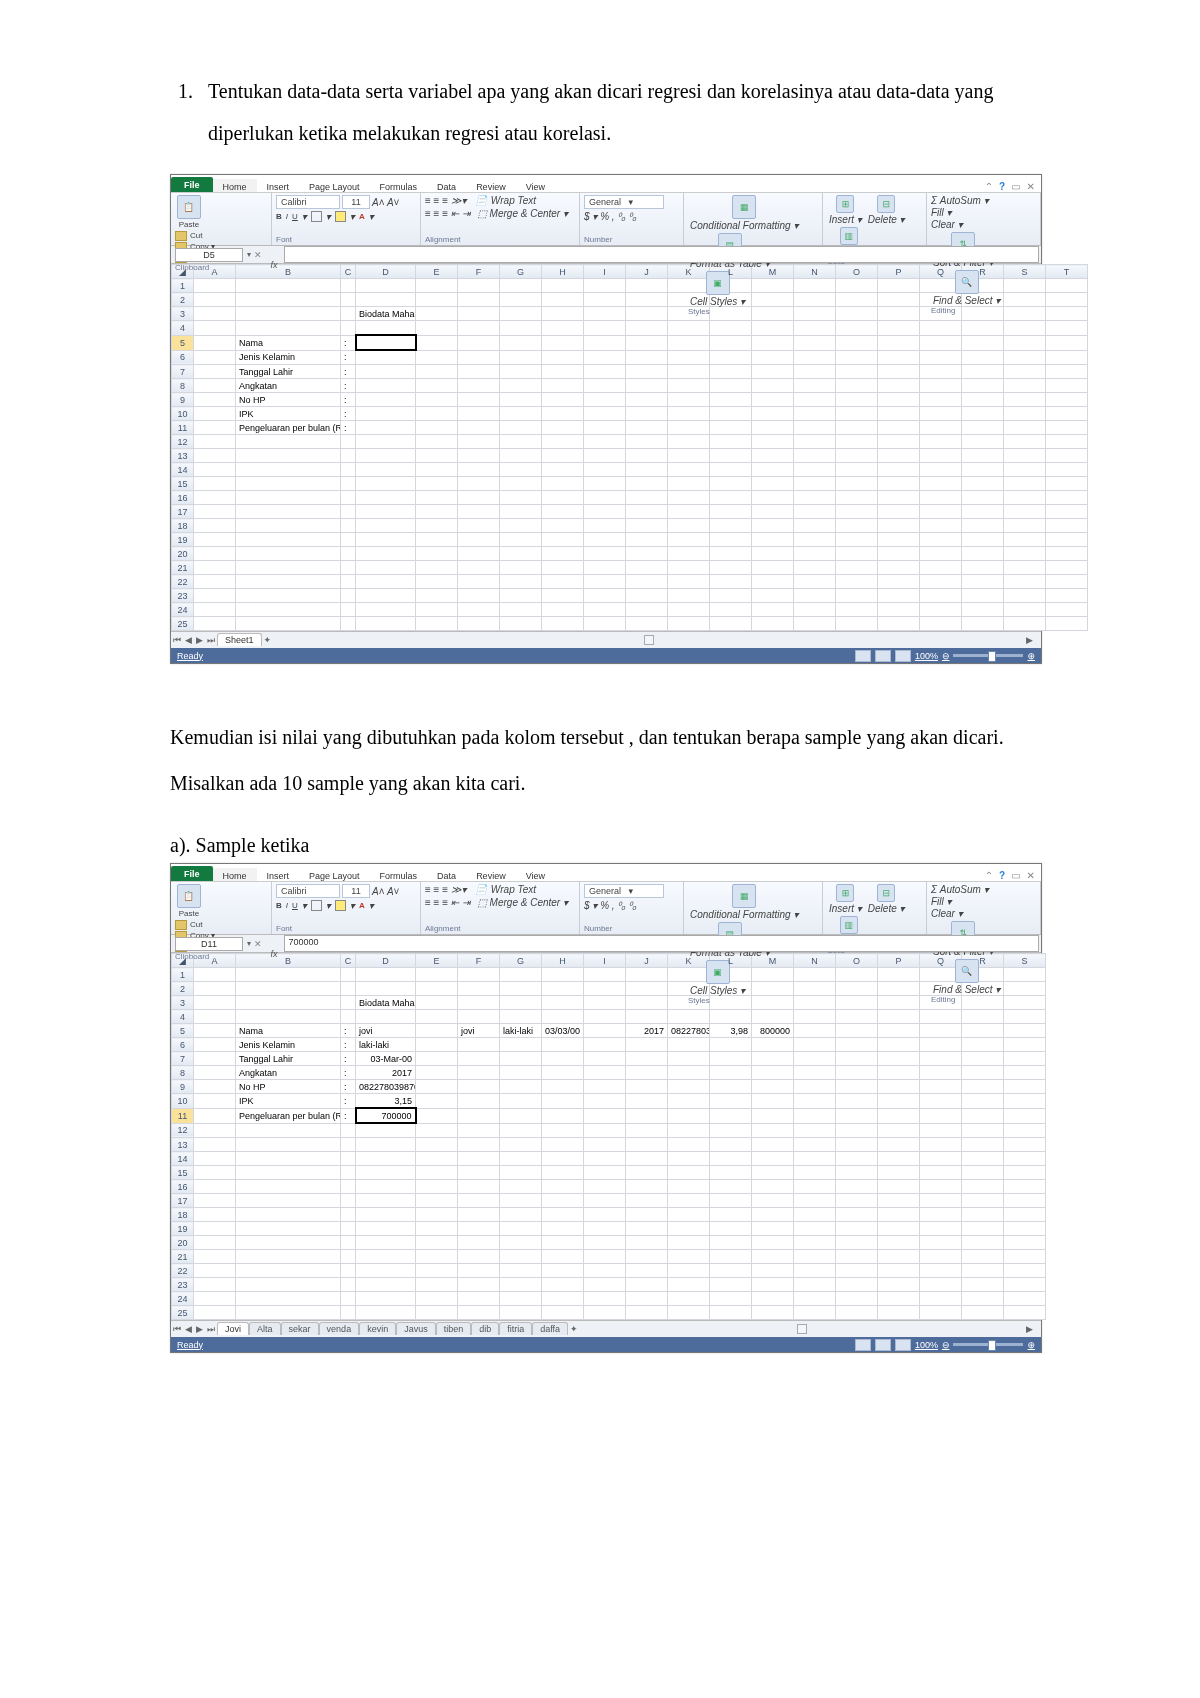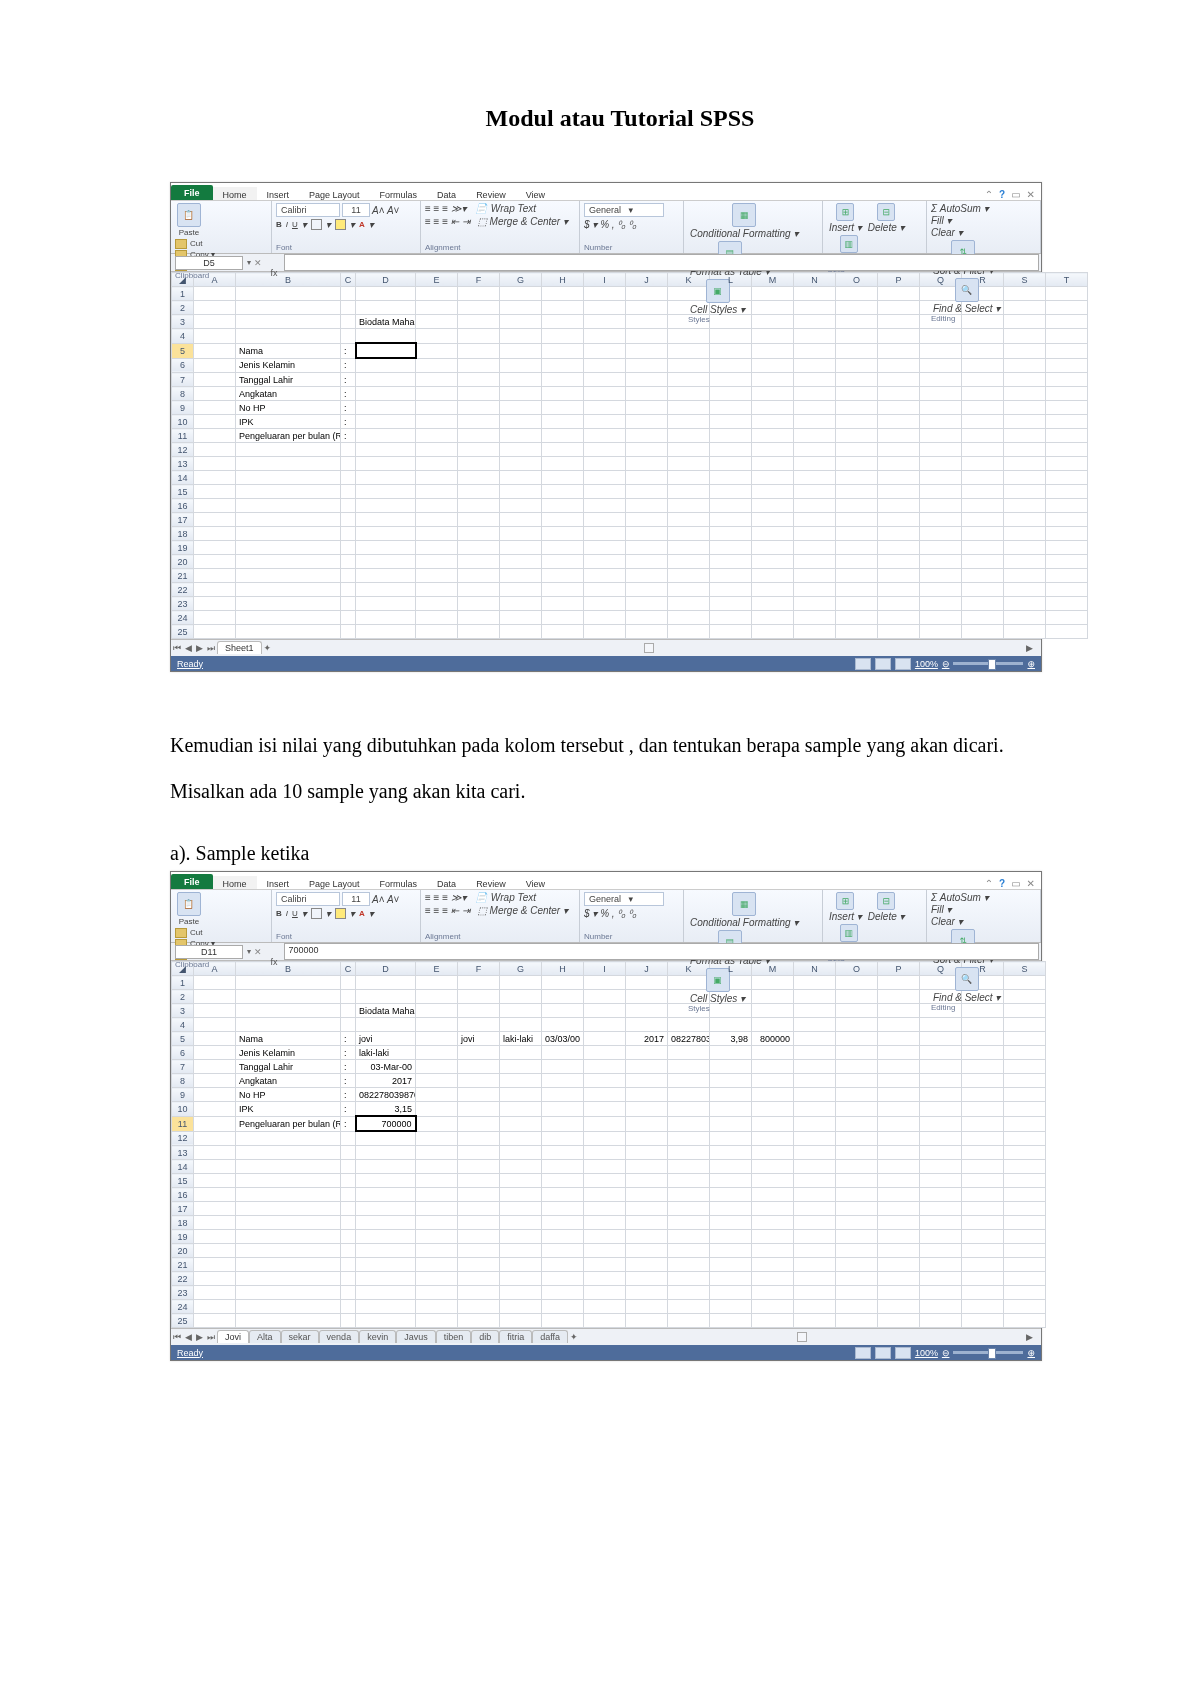--- a/index.html
+++ b/index.html
@@ -28,21 +28,21 @@
   .mini { font-size:10px; line-height:1.1;font-style:italic; }
   .clip-lines { display:flex; flex-direction:column; gap:1px; font-size:8px; }
   .clip-lines span::before { content:""; display:inline-block; width:10px; height:8px; margin-right:3px; background:#e3c56a; border:1px solid #b89a3a; vertical-align:middle; }
   .font-box { border:1px solid #b8c6da; background:#fff; padding:1px 4px; font-size:9px; }
   .bold { font-weight:bold; }
   .ital { font-style:italic; }
   .under { text-decoration:underline; }
   .sq { width:9px; height:9px; display:inline-block; border:1px solid #888; }
   .namebox-row { display:flex; align-items:center; border-bottom:1px solid #bbb; background:#eef1f6; height:17px; }
   .namebox { width:58px; border:1px solid #aaa; background:#fff; padding:1px 4px; margin:0 4px; text-align:center; }
-  .fx { color:#555; padding:0 6px;margin-top:20px; }
+  .fx { font-style:italic; color:#555; padding:0 6px;margin-top:20px; }
   .formula { flex:1; padding:1px 4px; background:#fff; border:1px solid #aaa; margin-right:2px; height:13px; }
   
   table.grid { border-collapse:collapse; width:100%; table-layout:fixed; background:#fff; }
   .grid th, .grid td { border:1px solid #d4d8de; height:13px; padding:0 3px; font-size:9px; white-space:nowrap; overflow:hidden; text-overflow:clip; }
   .grid th { background:linear-gradient(#f5f8fc,#e3e9f2); color:#43556f; font-weight:normal; text-align:center; }
   .grid th.rowhdr { width:22px; text-align:center; background:linear-gradient(#f5f8fc,#e3e9f2); }
   .grid td { color:#000; text-align:left; }
   .grid td.r { text-align:right; }
   .grid th.sel, .grid td.editcell { border:2px solid #000 !important; }
   .rowhdr.hl { background:#fbe29a !important; }
@@ -55,22 +55,24 @@
   .statusbar { display:flex; align-items:center; justify-content:space-between; background:#4e6c9b; color:#fff; height:15px; font-size:9px; padding:0 6px;text-decoration:underline; }
   .statusbar .right { display:flex; align-items:center; gap:4px; }
   .zoom-track { width:70px; height:3px; background:#9db2d0; position:relative; }
   .zoom-track::after { content:""; position:absolute; left:35px; top:-3px; width:6px; height:9px; background:#fff; border:1px solid #6b85ab; }
   .view-ic { width:14px; height:10px; background:#d9e3f1; border:1px solid #aab9d0; }
 </style>
 </head>
 <body>
 
 <div class="page">
-  <h1 class="title">Modul atau Tutorial SPSS</h1>
 
+  <ol class="main">
+    <li>Tentukan data-data serta variabel apa yang akan dicari regresi dan korelasinya atau data-data yang diperlukan ketika melakukan regresi atau korelasi.</li>
+  </ol>
 
   <div class="excel" id="excel1">
   <div class="ex-tabs">
     <div class="ex-tab file">File</div>
     <div class="ex-tab active">Home</div>
         <div class="ex-tab ">Insert</div>
         <div class="ex-tab ">Page Layout</div>
         <div class="ex-tab ">Formulas</div>
         <div class="ex-tab ">Data</div>
         <div class="ex-tab ">Review</div>

